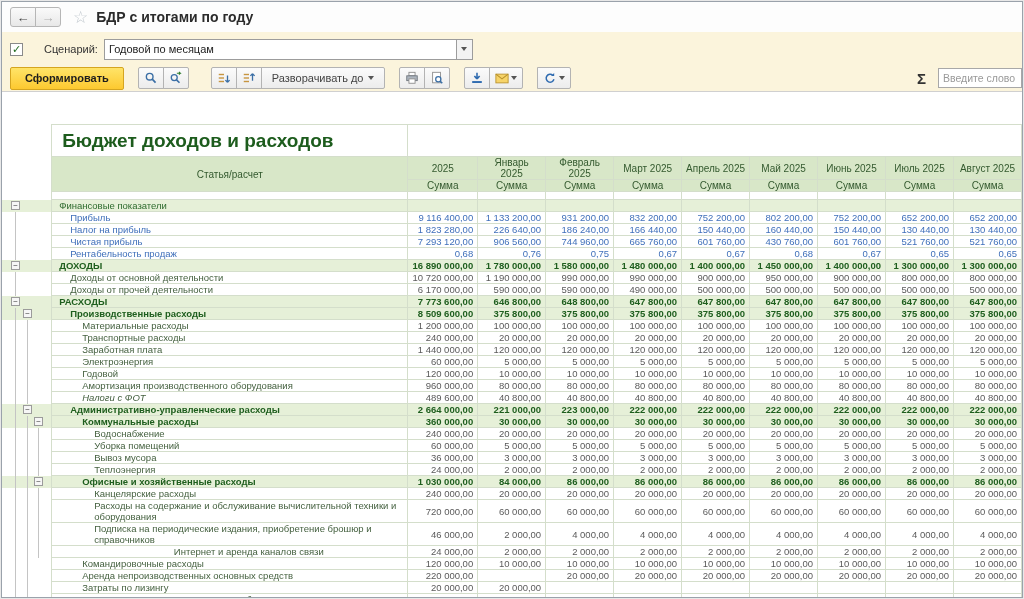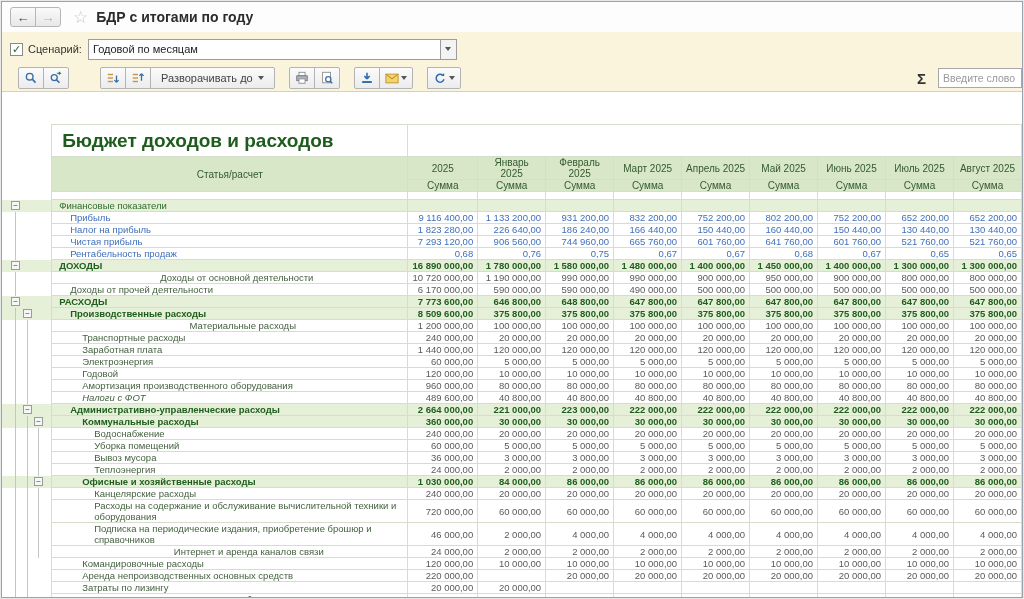--- a/index.html
+++ b/index.html
@@ -103,47 +103,48 @@
     </div>
     <span class="star">☆</span>
     <span class="wtitle">БДР с итогами по году</span>
   </div>
 
   <div class="params">
     <div class="prow" style="margin-bottom:0">
       <div class="chk">
           <span>✓</span>
         </div>
-      <span class="plabel" style="margin-left:0">Сценарий:</span>
+      <span class="plabel" style="margin-left:16px">Сценарий:</span>
       <div class="combo">
         <input class="tinput" style="width: 352px;" value="Годовой по месяцам">
         <div class="combo-btn">
             <span class="caret"></span>
           </div>
       </div>
     </div>
   </div>
 
   <div class="toolbar">
+    <button class="btn btn-generate">Сформировать</button>
     <div class="grp" style="margin-left:8px">
       <button class="btn ibtn">
         <svg class="icon-svg" width="14" height="14" viewBox="0 0 16 16">
             <circle cx="6.5" cy="6.5" r="3.8" fill="none" stroke="#3a6ea5" stroke-width="1.6"></circle>
             <line x1="9.4" y1="9.4" x2="13.2" y2="13.2" stroke="#3a6ea5" stroke-width="2"></line>
           </svg>
       </button>
       <button class="btn ibtn">
         <svg class="icon-svg" width="14" height="14" viewBox="0 0 16 16">
             <circle cx="6" cy="7.5" r="3.4" fill="none" stroke="#3a6ea5" stroke-width="1.5"></circle>
             <line x1="8.6" y1="10.1" x2="12" y2="13.5" stroke="#3a6ea5" stroke-width="1.8"></line>
             <path d="M9 2.5h4l-1.6-1.6M13 2.5l-1.6 1.6" stroke="#2f7d2f" stroke-width="1.2" fill="none"></path>
           </svg>
       </button>
     </div>
-    <div class="grp" style="margin-left:25px">
+    <div class="grp" style="margin-left:16px">
       <button class="btn ibtn">
         <svg class="icon-svg" width="14" height="14" viewBox="0 0 16 16">
             <line x1="2" y1="4" x2="8" y2="4" stroke="#c79540" stroke-width="1.6"></line>
             <line x1="2" y1="8" x2="8" y2="8" stroke="#c79540" stroke-width="1.6"></line>
             <line x1="2" y1="12" x2="8" y2="12" stroke="#c79540" stroke-width="1.6"></line>
             <path d="M12 13V5M12 13l-2.4-2.6M12 13l2.4-2.6" stroke="#3a6ea5" stroke-width="1.5" fill="none"></path>
           </svg>
       </button>
       <button class="btn ibtn">
         <svg class="icon-svg" width="14" height="14" viewBox="0 0 16 16">
@@ -311,21 +312,21 @@
           <tr class="row-link">
             <td class="gutter">
               <span class="guide" style="left: 13px;"></span>
             </td>
             <td class="lab" style="padding-left: 18px;">Чистая прибыль</td>
             <td class="v">7 293 120,00</td>
             <td class="v">906 560,00</td>
             <td class="v">744 960,00</td>
             <td class="v">665 760,00</td>
             <td class="v">601 760,00</td>
-            <td class="v">641 760,00</td>
+            <td class="v">430 760,00</td>
             <td class="v">601 760,00</td>
             <td class="v">521 760,00</td>
             <td class="v">521 760,00</td>
           </tr>
           <tr class="row-link">
             <td class="gutter">
               <span class="guide" style="left: 13px;"></span>
             </td>
             <td class="lab" style="padding-left: 18px;">Рентабельность продаж</td>
             <td class="v">0,68</td>
@@ -350,21 +351,21 @@
             <td class="v">1 400 000,00</td>
             <td class="v">1 450 000,00</td>
             <td class="v">1 400 000,00</td>
             <td class="v">1 300 000,00</td>
             <td class="v">1 300 000,00</td>
           </tr>
           <tr class="row-detail">
             <td class="gutter">
               <span class="guide" style="left: 13px;"></span>
             </td>
-            <td class="lab" style="padding-left: 18px; text-align: center;">Доходы от основной деятельности</td>
+            <td class="lab" style="padding-left: 18px;">Доходы от основной деятельности</td>
             <td class="v">10 720 000,00</td>
             <td class="v">1 190 000,00</td>
             <td class="v">990 000,00</td>
             <td class="v">990 000,00</td>
             <td class="v">900 000,00</td>
             <td class="v">950 000,00</td>
             <td class="v">900 000,00</td>
             <td class="v">800 000,00</td>
             <td class="v">800 000,00</td>
           </tr>
@@ -412,21 +413,21 @@
             <td class="v">375 800,00</td>
             <td class="v">375 800,00</td>
             <td class="v">375 800,00</td>
             <td class="v">375 800,00</td>
           </tr>
           <tr class="row-detail">
             <td class="gutter">
               <span class="guide" style="left: 13px;"></span>
               <span class="guide" style="left: 25px;"></span>
             </td>
-            <td class="lab" style="padding-left: 30px; text-align: center;">Материальные расходы</td>
+            <td class="lab" style="padding-left: 30px;">Материальные расходы</td>
             <td class="v">1 200 000,00</td>
             <td class="v">100 000,00</td>
             <td class="v">100 000,00</td>
             <td class="v">100 000,00</td>
             <td class="v">100 000,00</td>
             <td class="v">100 000,00</td>
             <td class="v">100 000,00</td>
             <td class="v">100 000,00</td>
             <td class="v">100 000,00</td>
           </tr>

